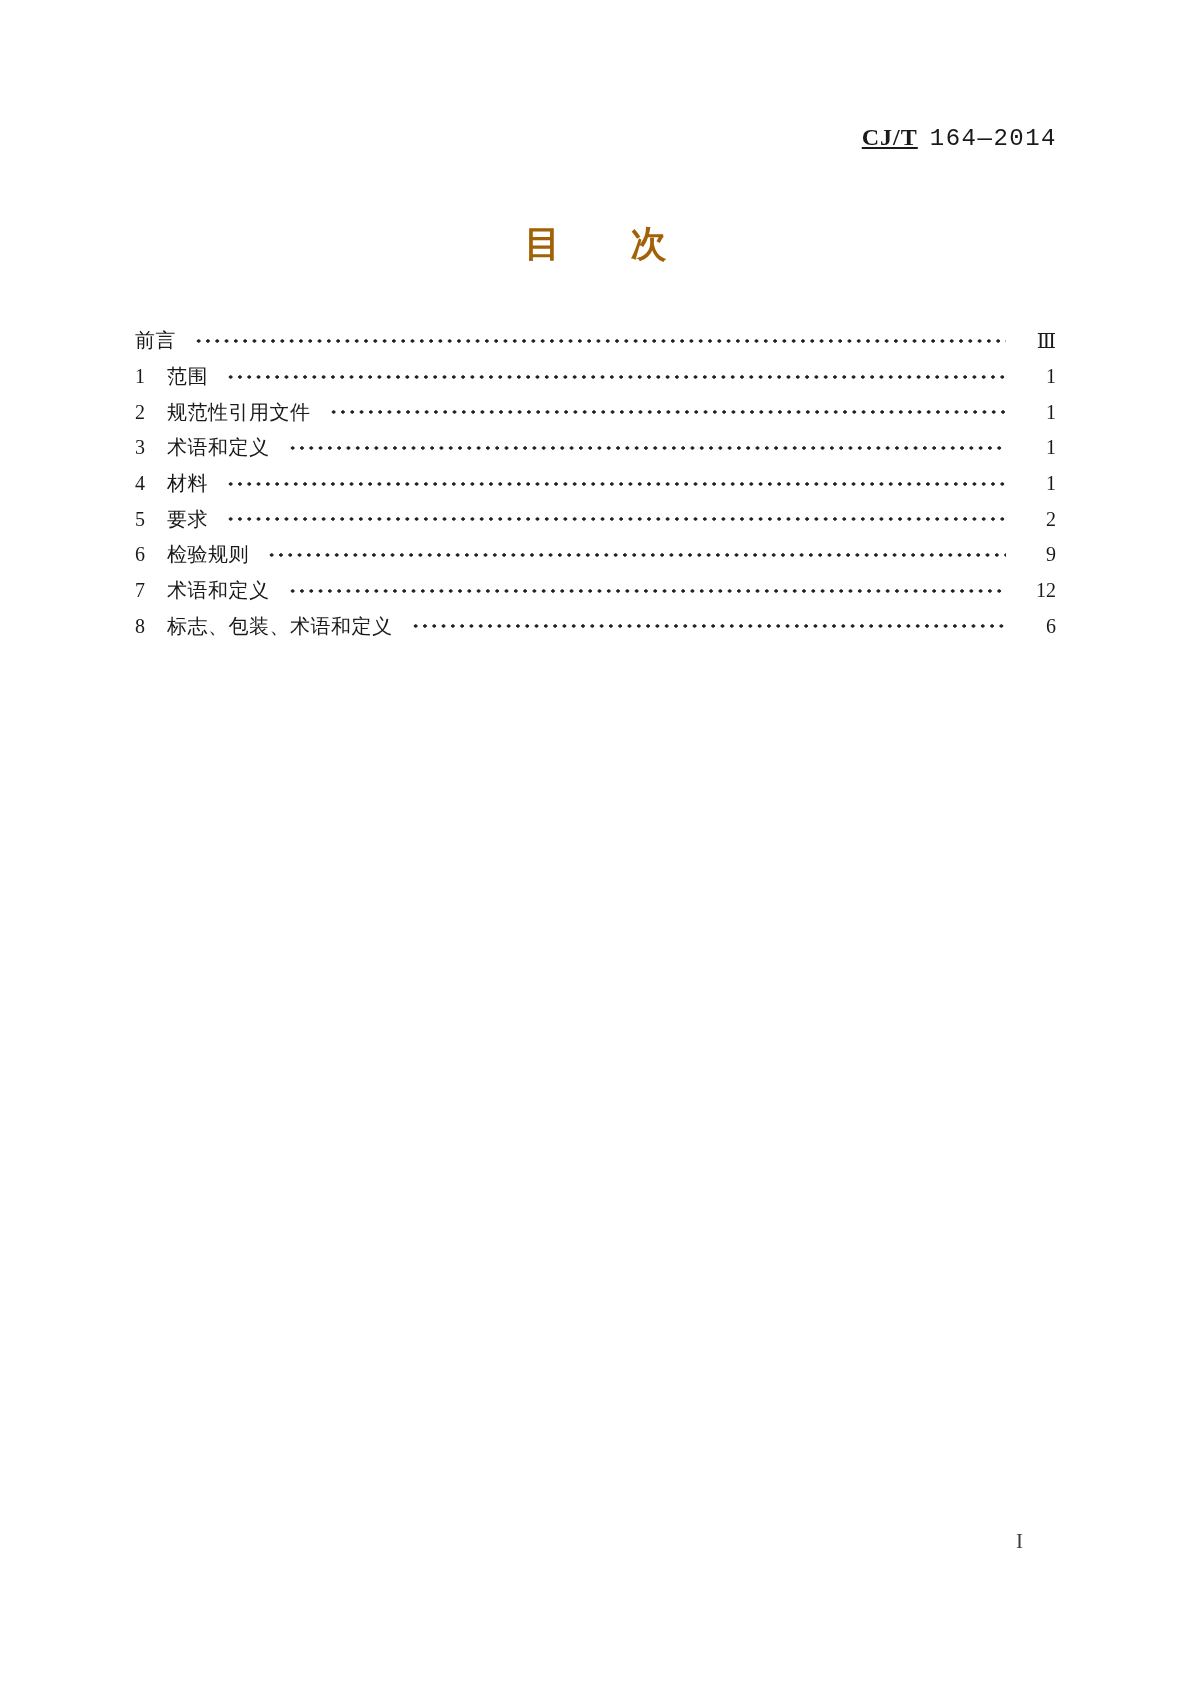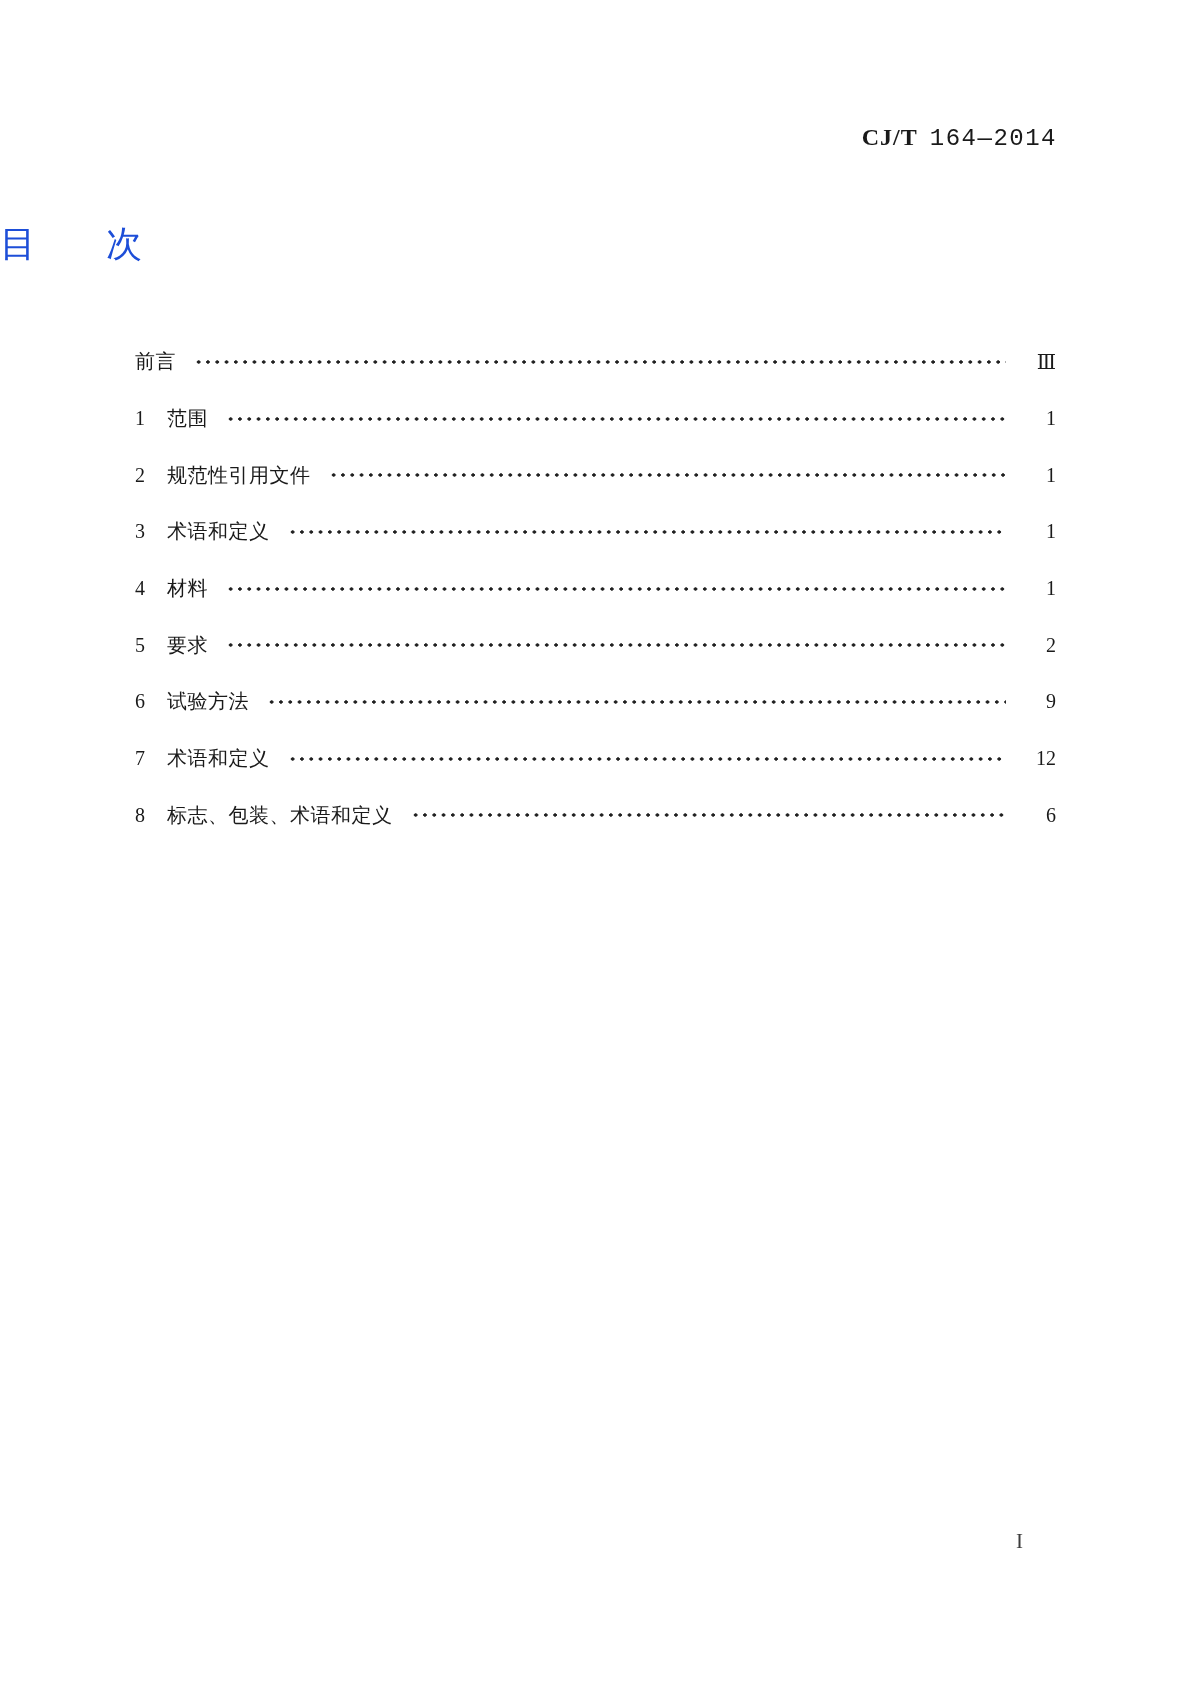--- a/index.html
+++ b/index.html
@@ -23,57 +23,57 @@
     position: absolute;
     top: 124px;
     right: 134px;
     font-size: 24px;
     white-space: nowrap;
   }
   .doc-header .code {
     font-weight: 700;
     font-family: "Liberation Serif", "DejaVu Serif", serif;
     letter-spacing: 1px;
+    text-decoration: underline;
   }
   .doc-header .number {
     font-family: Liberation Mono, monospace;
     font-weight: 400;
     letter-spacing: 1.5px;
     margin-left: 12px;
   }
 
   
   .doc-title {
     position: absolute;
     top: 224px;
     left: 0;
     width: 100%;
-    text-align: left;
+    text-align: center;
     font-family: "Liberation Sans", "DejaVu Sans", sans-serif;
-    font-weight: 400;
+    font-weight: 700;
     font-size: 36px;
     line-height: 1.1;
-    color: #1d4ed8;
+    color: #a16207;
   }
   .doc-title .tchar + .tchar { margin-left: 70px; }
 
   
   .toc {
     position: absolute;
     left: 135px;
     top: 323px;
     width: 921px;
   }
   .toc-row {
     display: flex;
     align-items: center;
     height: 35.7px;
     font-size: 20px;
     white-space: nowrap;
-    margin-top: 21px;
   }
   .toc-num {
     display: inline-block;
     width: 20px;
     margin-right: 12px;
     text-align: left;
   }
   .toc-label {
     letter-spacing: 0.5px;
   }
@@ -154,21 +154,21 @@
 
     <div class="toc-row">
       <span class="toc-num">5</span>
       <span class="toc-label">要求</span>
       <span class="toc-dots"></span>
       <span class="toc-page">2</span>
     </div>
 
     <div class="toc-row">
       <span class="toc-num">6</span>
-      <span class="toc-label">试验方法</span>
+      <span class="toc-label">检验规则</span>
       <span class="toc-dots"></span>
       <span class="toc-page">9</span>
     </div>
 
     <div class="toc-row">
       <span class="toc-num">7</span>
       <span class="toc-label">术语和定义</span>
       <span class="toc-dots"></span>
       <span class="toc-page">12</span>
     </div>

